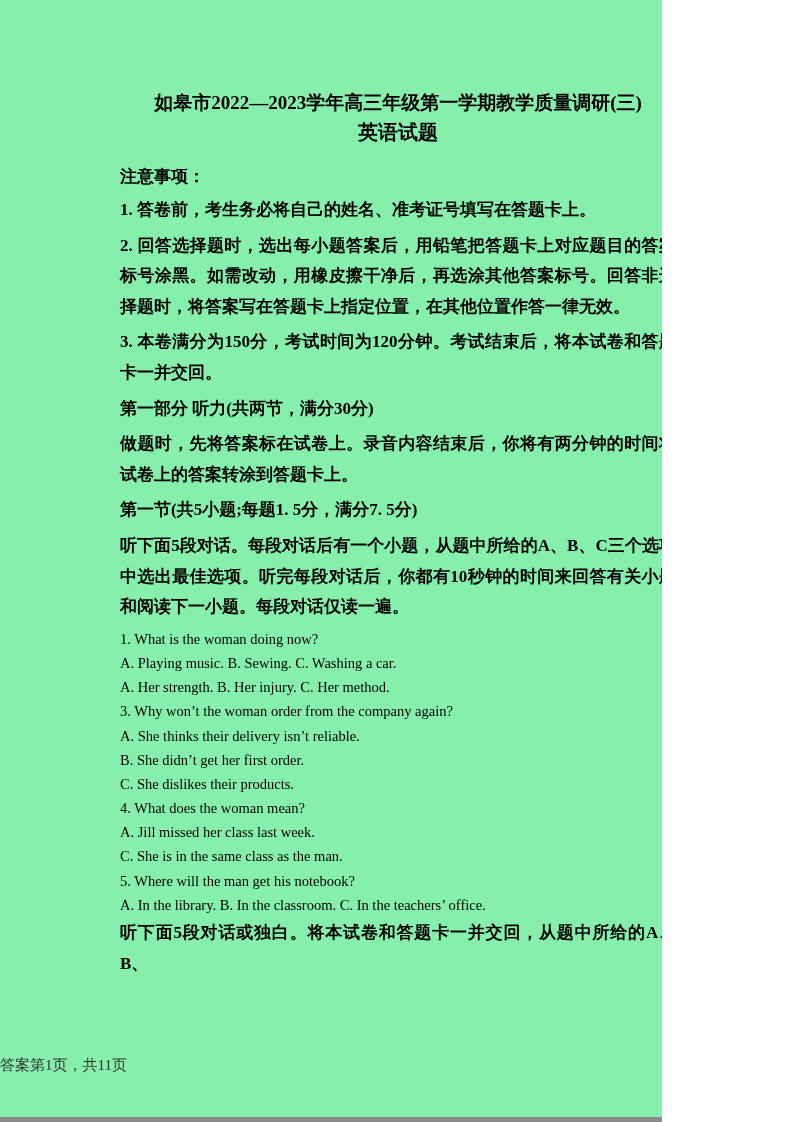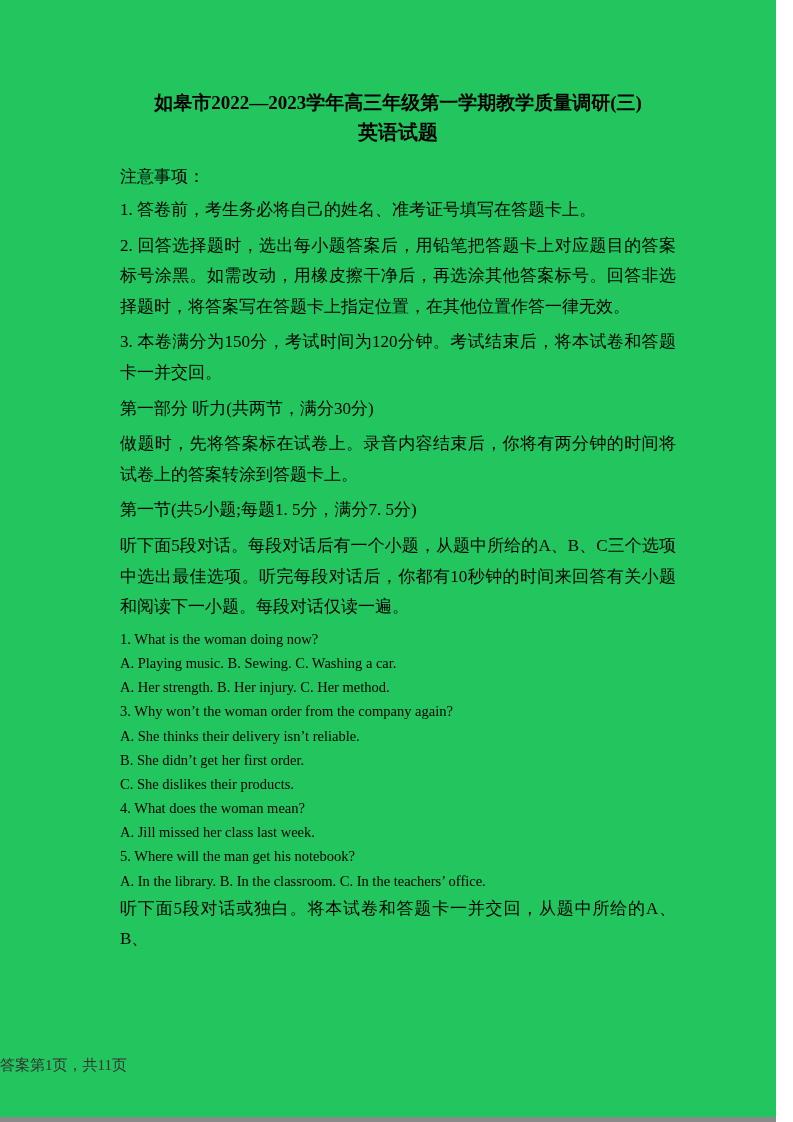--- a/index.html
+++ b/index.html
@@ -1,20 +1,20 @@
 <!DOCTYPE html>
 <html><head>
 <meta charset="utf-8">
 <style>
   html, body { margin: 0; padding: 0; background: #ffffff; }
   .page {
     position: relative;
-    width: 776px;
+    width: 662px;
     height: 1122px;
-    background: #22c55e;
+    background: #86efac;
     overflow: hidden;
     font-family: "Liberation Serif", "DejaVu Serif", serif;
     color: #000000;
   }
   .content {
     position: absolute;
     top: 88px;
     left: 120px;
     width: 556px;
   }
@@ -27,21 +27,21 @@
   }
   .subtitle {
     font-size: 20px;
     font-weight: bold;
     text-align: center;
     line-height: 1.55;
     margin: 0 0 14px 0;
   }
   .zh {
     font-size: 17px;
-    font-weight: normal;
+    font-weight: bold;
     line-height: 1.8;
     text-align: justify;
     margin: 0 0 5px 0;
   }
   .zh.tight { margin-bottom: 2px; }
   .en {
     font-size: 14.5px;
     font-weight: normal;
     line-height: 1.6;
     margin: 0 0 1px 0;
@@ -98,20 +98,21 @@
     <div class="q-block">
       <p class="en">3. Why won’t the woman order from the company again?</p>
       <p class="en">A. She thinks their delivery isn’t reliable.</p>
       <p class="en">B. She didn’t get her first order.</p>
       <p class="en">C. She dislikes their products.</p>
     </div>
 
     <div class="q-block">
       <p class="en">4. What does the woman mean?</p>
       <p class="en">A. Jill missed her class last week.</p>
+      <p class="en">C. She is in the same class as the man.</p>
     </div>
 
     <div class="q-block">
       <p class="en">5. Where will the man get his notebook?</p>
       <p class="en">A. In the library. B. In the classroom. C. In the teachers’ office.</p>
     </div>
 
     <p class="zh">听下面5段对话或独白。将本试卷和答题卡一并交回，从题中所给的A、B、</p>
 
   </div>

